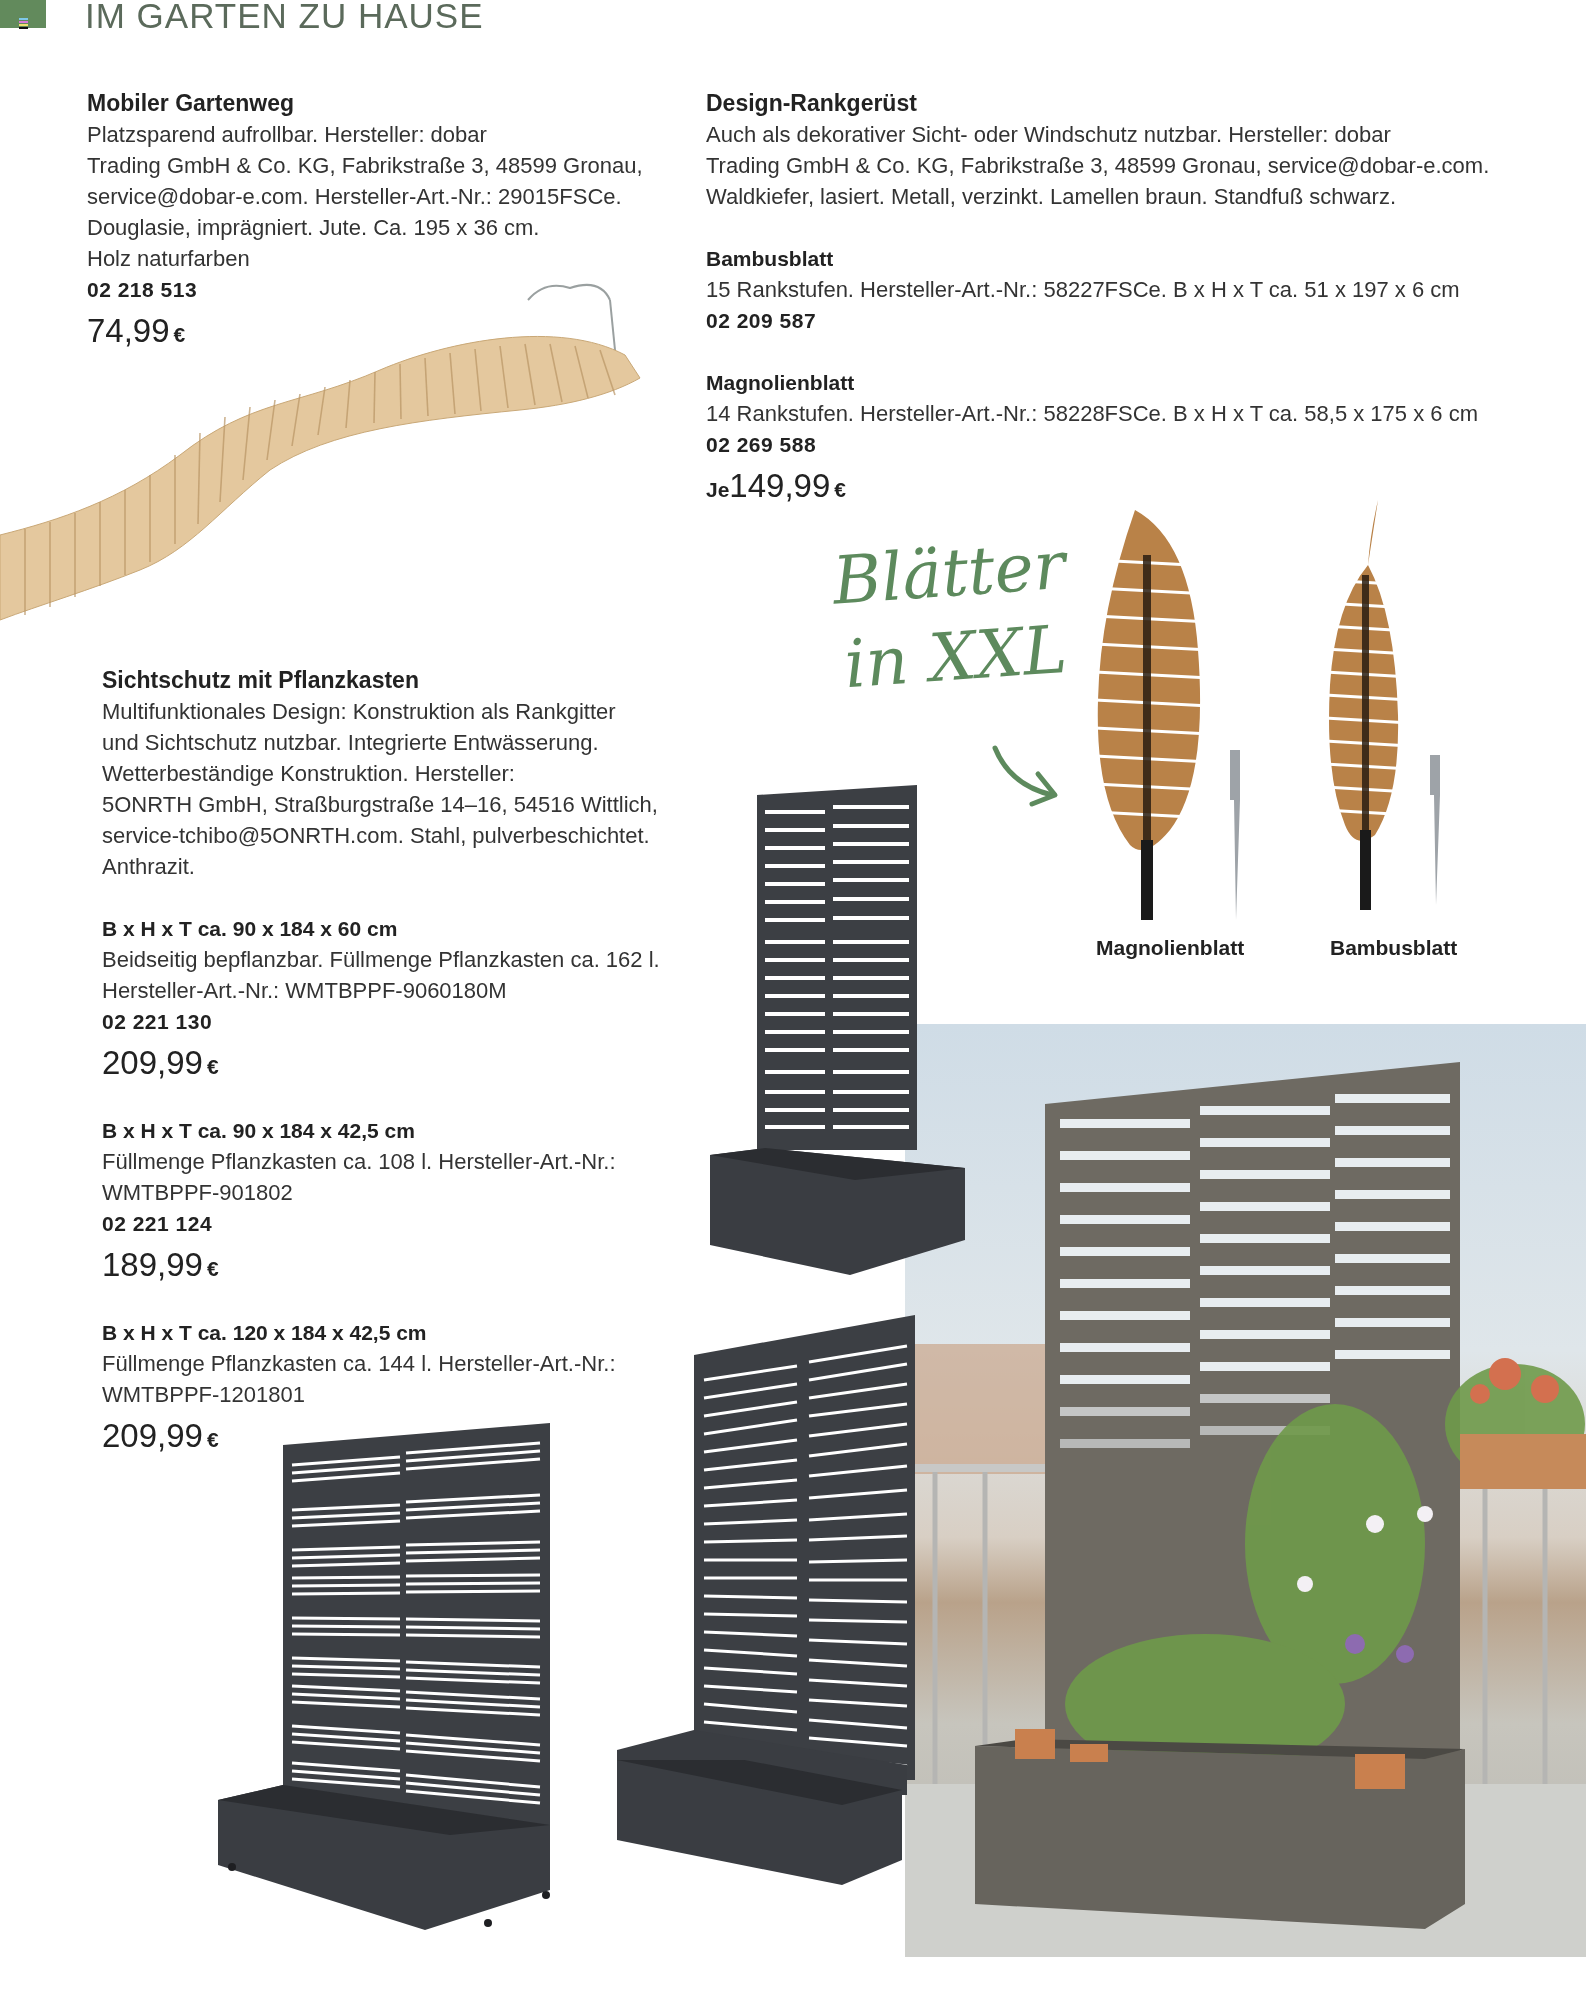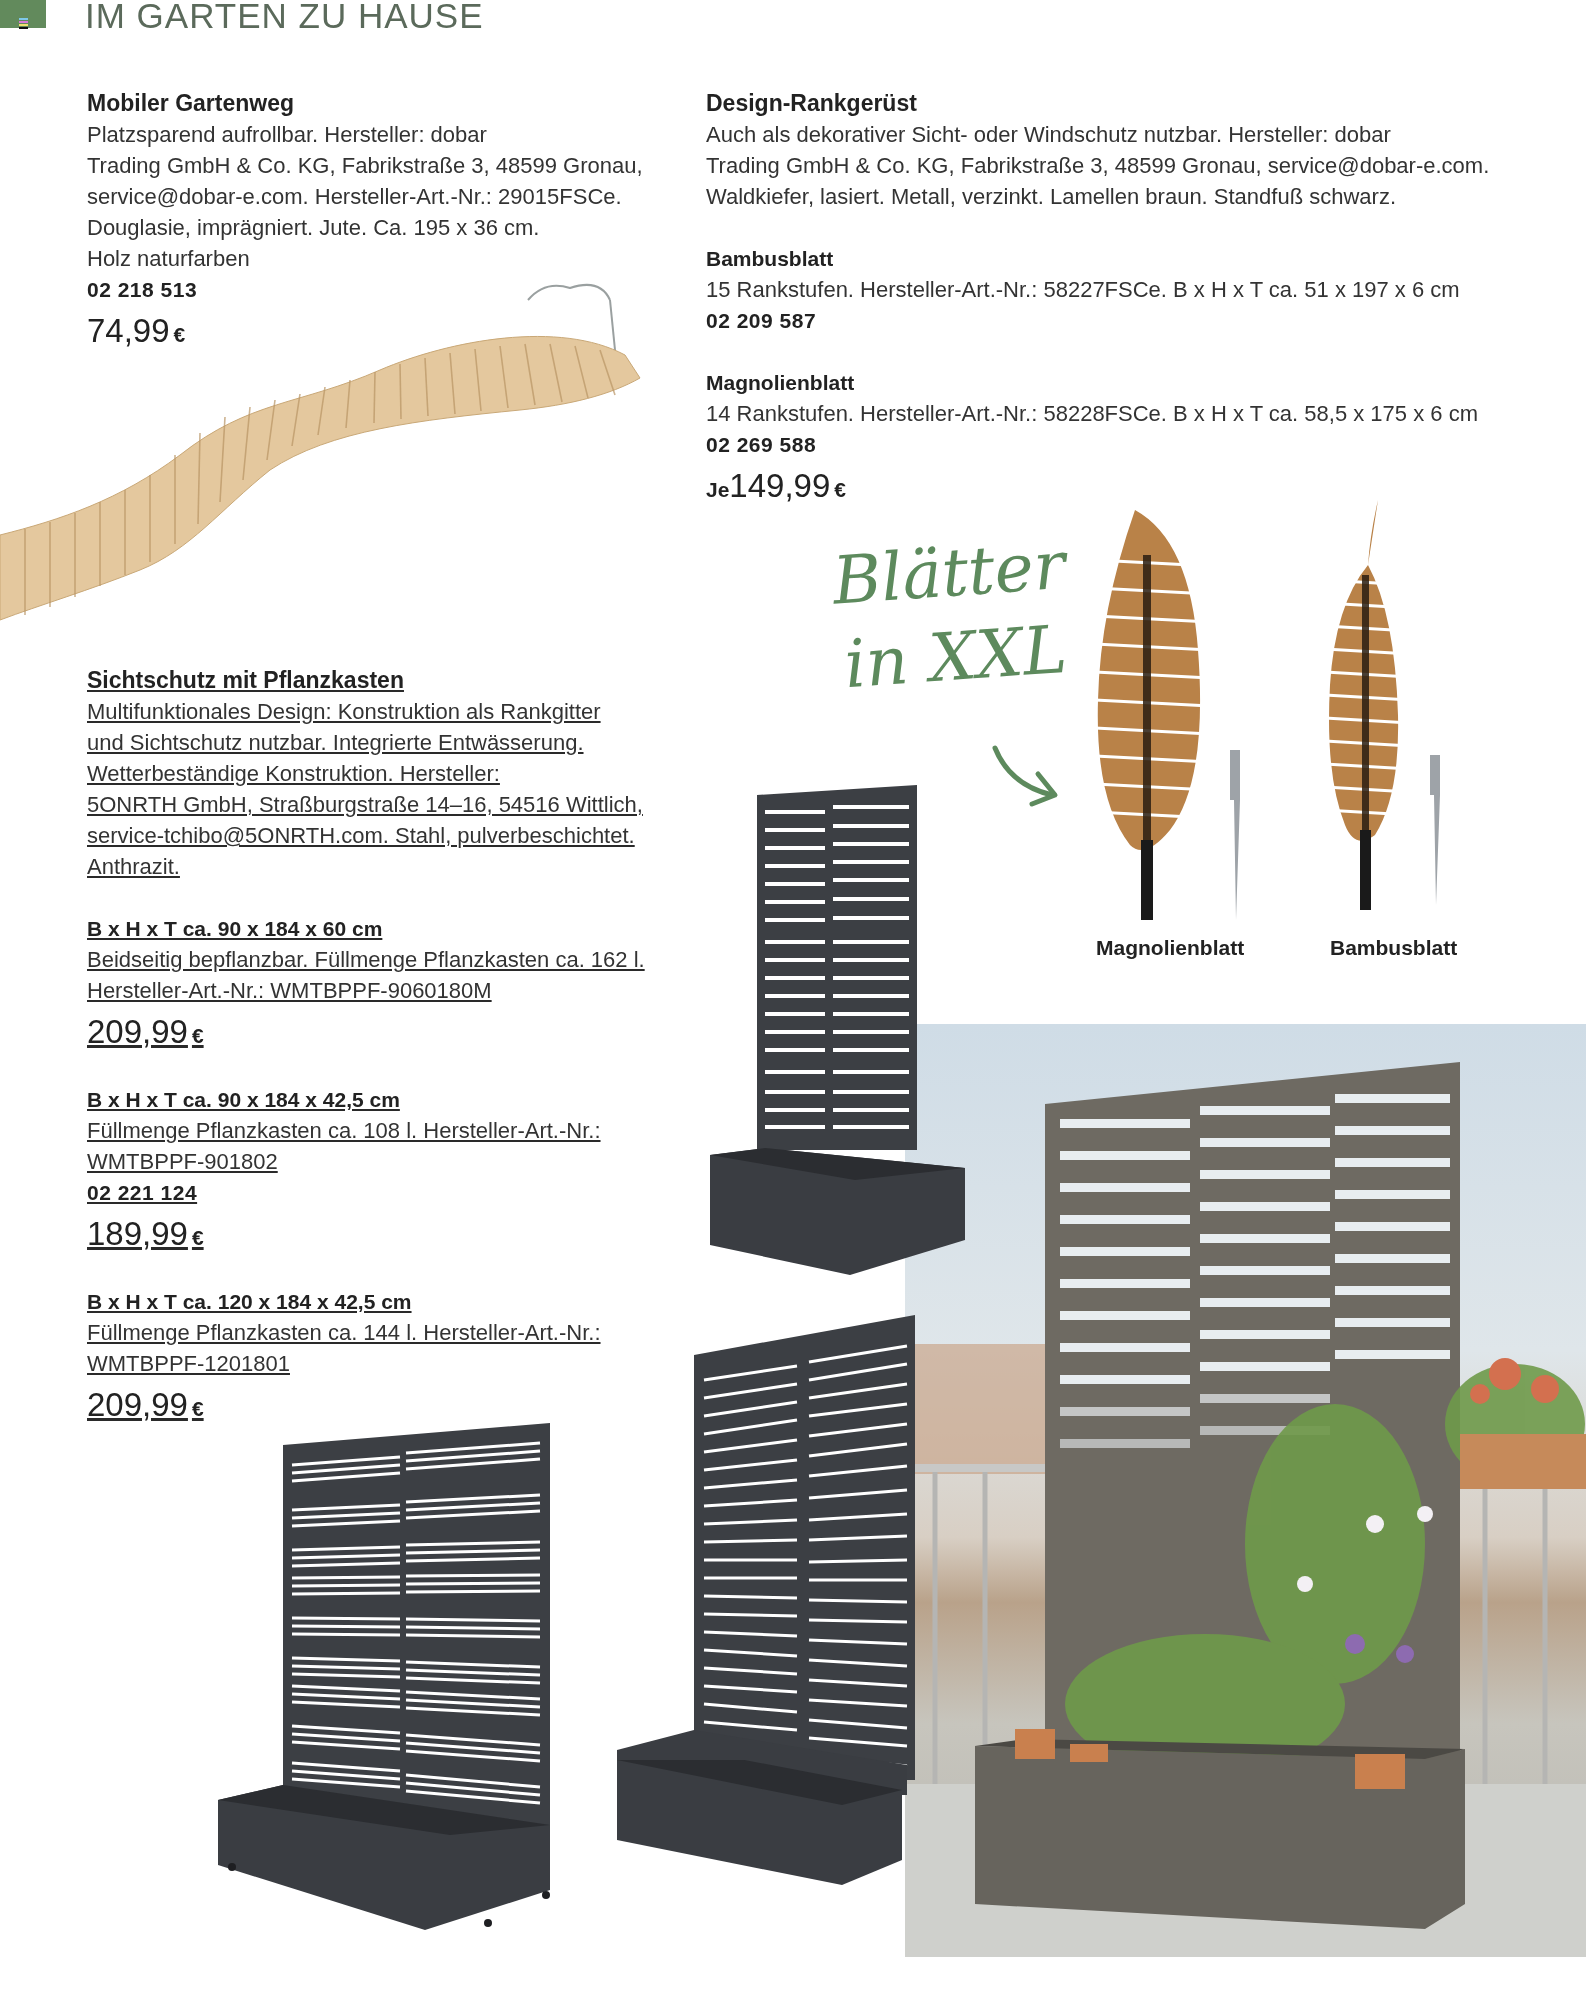--- a/index.html
+++ b/index.html
@@ -147,33 +147,34 @@
     <line x1="5" y1="292" x2="90" y2="297"></line>
       <line x1="5" y1="315" x2="90" y2="320"></line>
   </g>
   <rect x="42" y="80" width="7" height="270" fill="#2a1d12" opacity="0.85"></rect>
   <rect x="40" y="335" width="11" height="80" fill="#1a1a1a"></rect>
   <path d="M110 260 L120 260 L120 300 L116 410 L114 300 L110 300 Z" fill="#9ea3a8"></path>
 </svg>
 <div class="abs leaf-label" style="left:1096px; top:936px;">Magnolienblatt</div>
 <div class="abs leaf-label" style="left:1330px; top:936px;">Bambusblatt</div>
 
-<div class="block" style="left:87px; top:665px;text-decoration:underline;">
+<div class="block" style="left:102px; top:665px;">
   <div class="h">Sichtschutz mit Pflanzkasten</div>
   <div class="p">Multifunktionales Design: Konstruktion als Rankgitter</div>
   <div class="p">und Sichtschutz nutzbar. Integrierte Entwässerung.</div>
   <div class="p">Wetterbeständige Konstruktion. Hersteller:</div>
   <div class="p">5ONRTH GmbH, Straßburgstraße 14–16, 54516 Wittlich,</div>
   <div class="p">service-tchibo@5ONRTH.com. Stahl, pulverbeschichtet.</div>
   <div class="p">Anthrazit.</div>
   <div class="gap"></div>
 
   <div class="h-sm">B x H x T ca. 90 x 184 x 60 cm</div>
   <div class="p">Beidseitig bepflanzbar. Füllmenge Pflanzkasten ca. 162 l.</div>
   <div class="p">Hersteller-Art.-Nr.: WMTBPPF-9060180M</div>
+  <div class="art">02 221 130</div>
   <div class="price">
     <span>209,99</span><span class="eur">€</span>
   </div>
   <div style="height:26px"></div>
 
   <div class="h-sm">B x H x T ca. 90 x 184 x 42,5 cm</div>
   <div class="p">Füllmenge Pflanzkasten ca. 108 l. Hersteller-Art.-Nr.:</div>
   <div class="p">WMTBPPF-901802</div>
   <div class="art">02 221 124</div>
   <div class="price">

